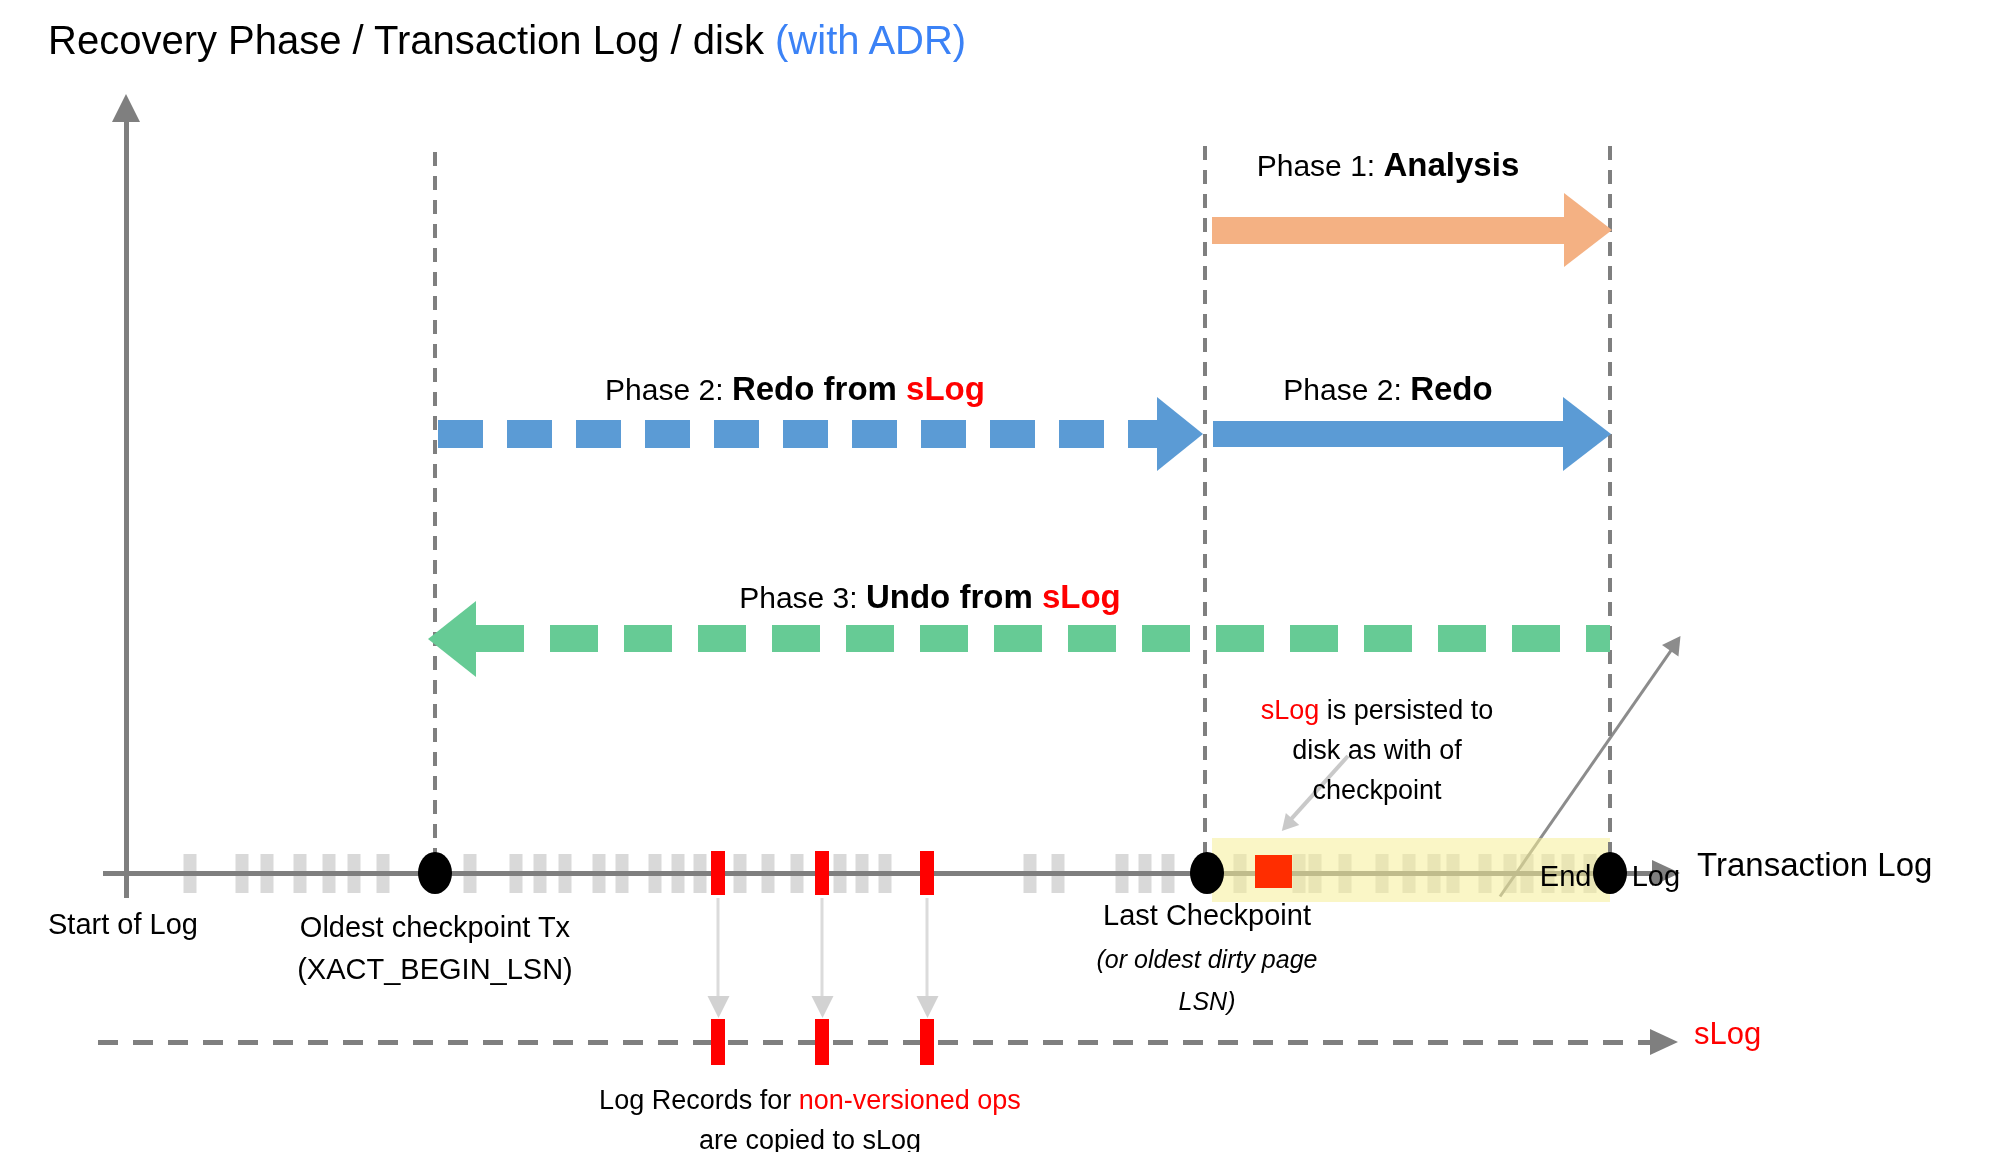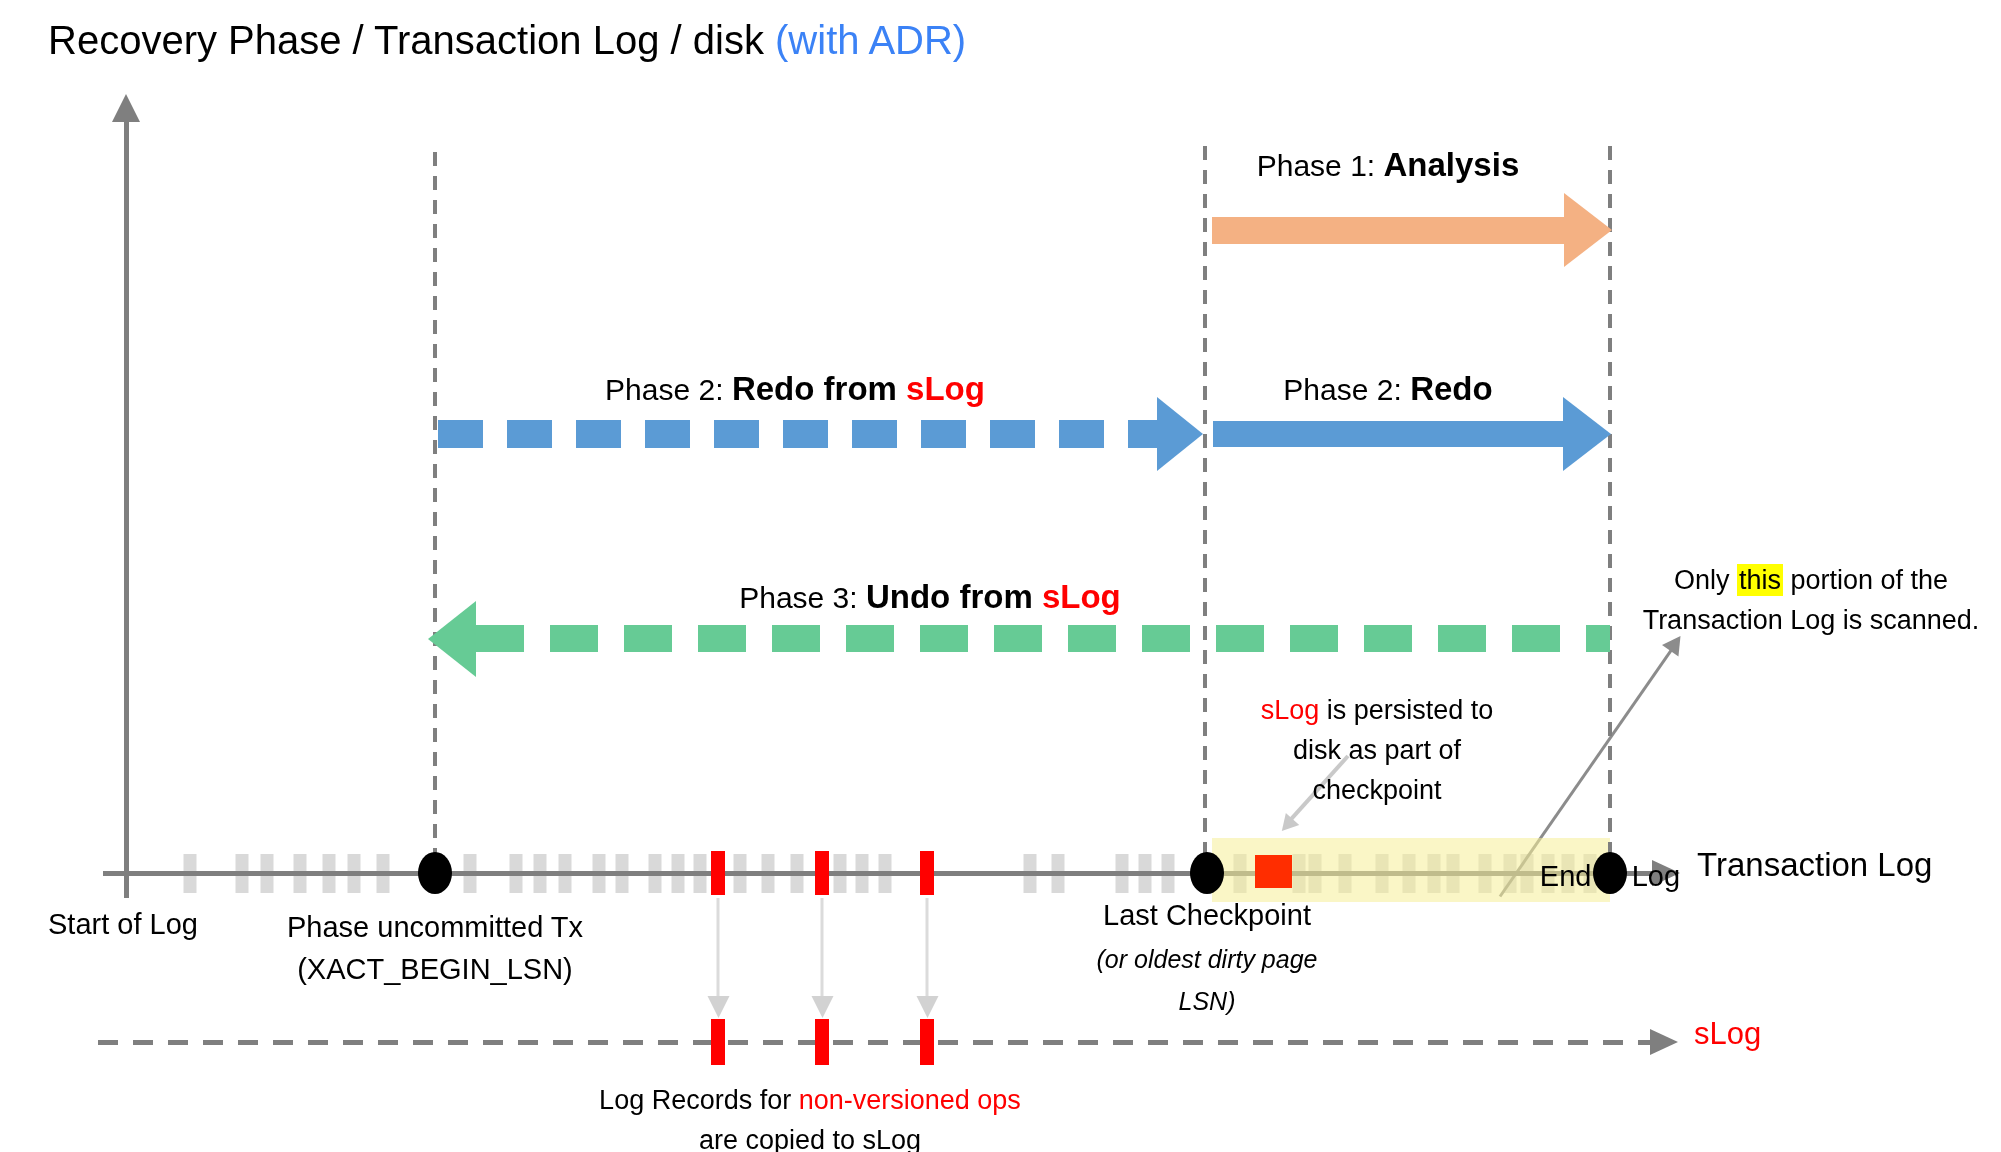--- a/index.html
+++ b/index.html
@@ -229,36 +229,32 @@
   <div class="abs phase-label p2-label">
     <span>Phase 2: </span><b>Redo</b>
   </div>
 
   <div class="abs head green-head"></div>
   <div class="abs shaft green-dash-shaft"></div>
   <div class="abs phase-label p3-label">
     <span>Phase 3: </span><b>Undo from </b><b class="red">sLog</b>
   </div>
 
-  <div class="abs note scan-note">
-    <span>Only </span><mark>this</mark><span> portion of the</span><br>
-    <span>Transaction Log is scanned.</span>
-  </div>
   <div class="abs pointer scan-arrow"></div>
 
   <div class="abs note persist-note">
     <span class="red">sLog</span><span> is persisted to</span><br>
-    <span>disk as part of</span><br>
+    <span>disk as with of</span><br>
     <span>checkpoint</span>
   </div>
   <div class="abs pointer persist-arrow"></div>
 
   <div class="abs mark-label start-label">Start of Log</div>
   <div class="abs mark-label oldest-label">
-    <span>Phase uncommitted Tx</span><br>
+    <span>Oldest checkpoint Tx</span><br>
     <span>(XACT_BEGIN_LSN)</span>
   </div>
   <div class="abs mark-label checkpoint-label">
     <span>Last Checkpoint</span>
     <span class="ital">(or oldest dirty page</span>
     <span class="ital">LSN)</span>
   </div>
   <div class="abs mark-label end-label">End of Log</div>
 
   <div class="abs slog-line"></div>

